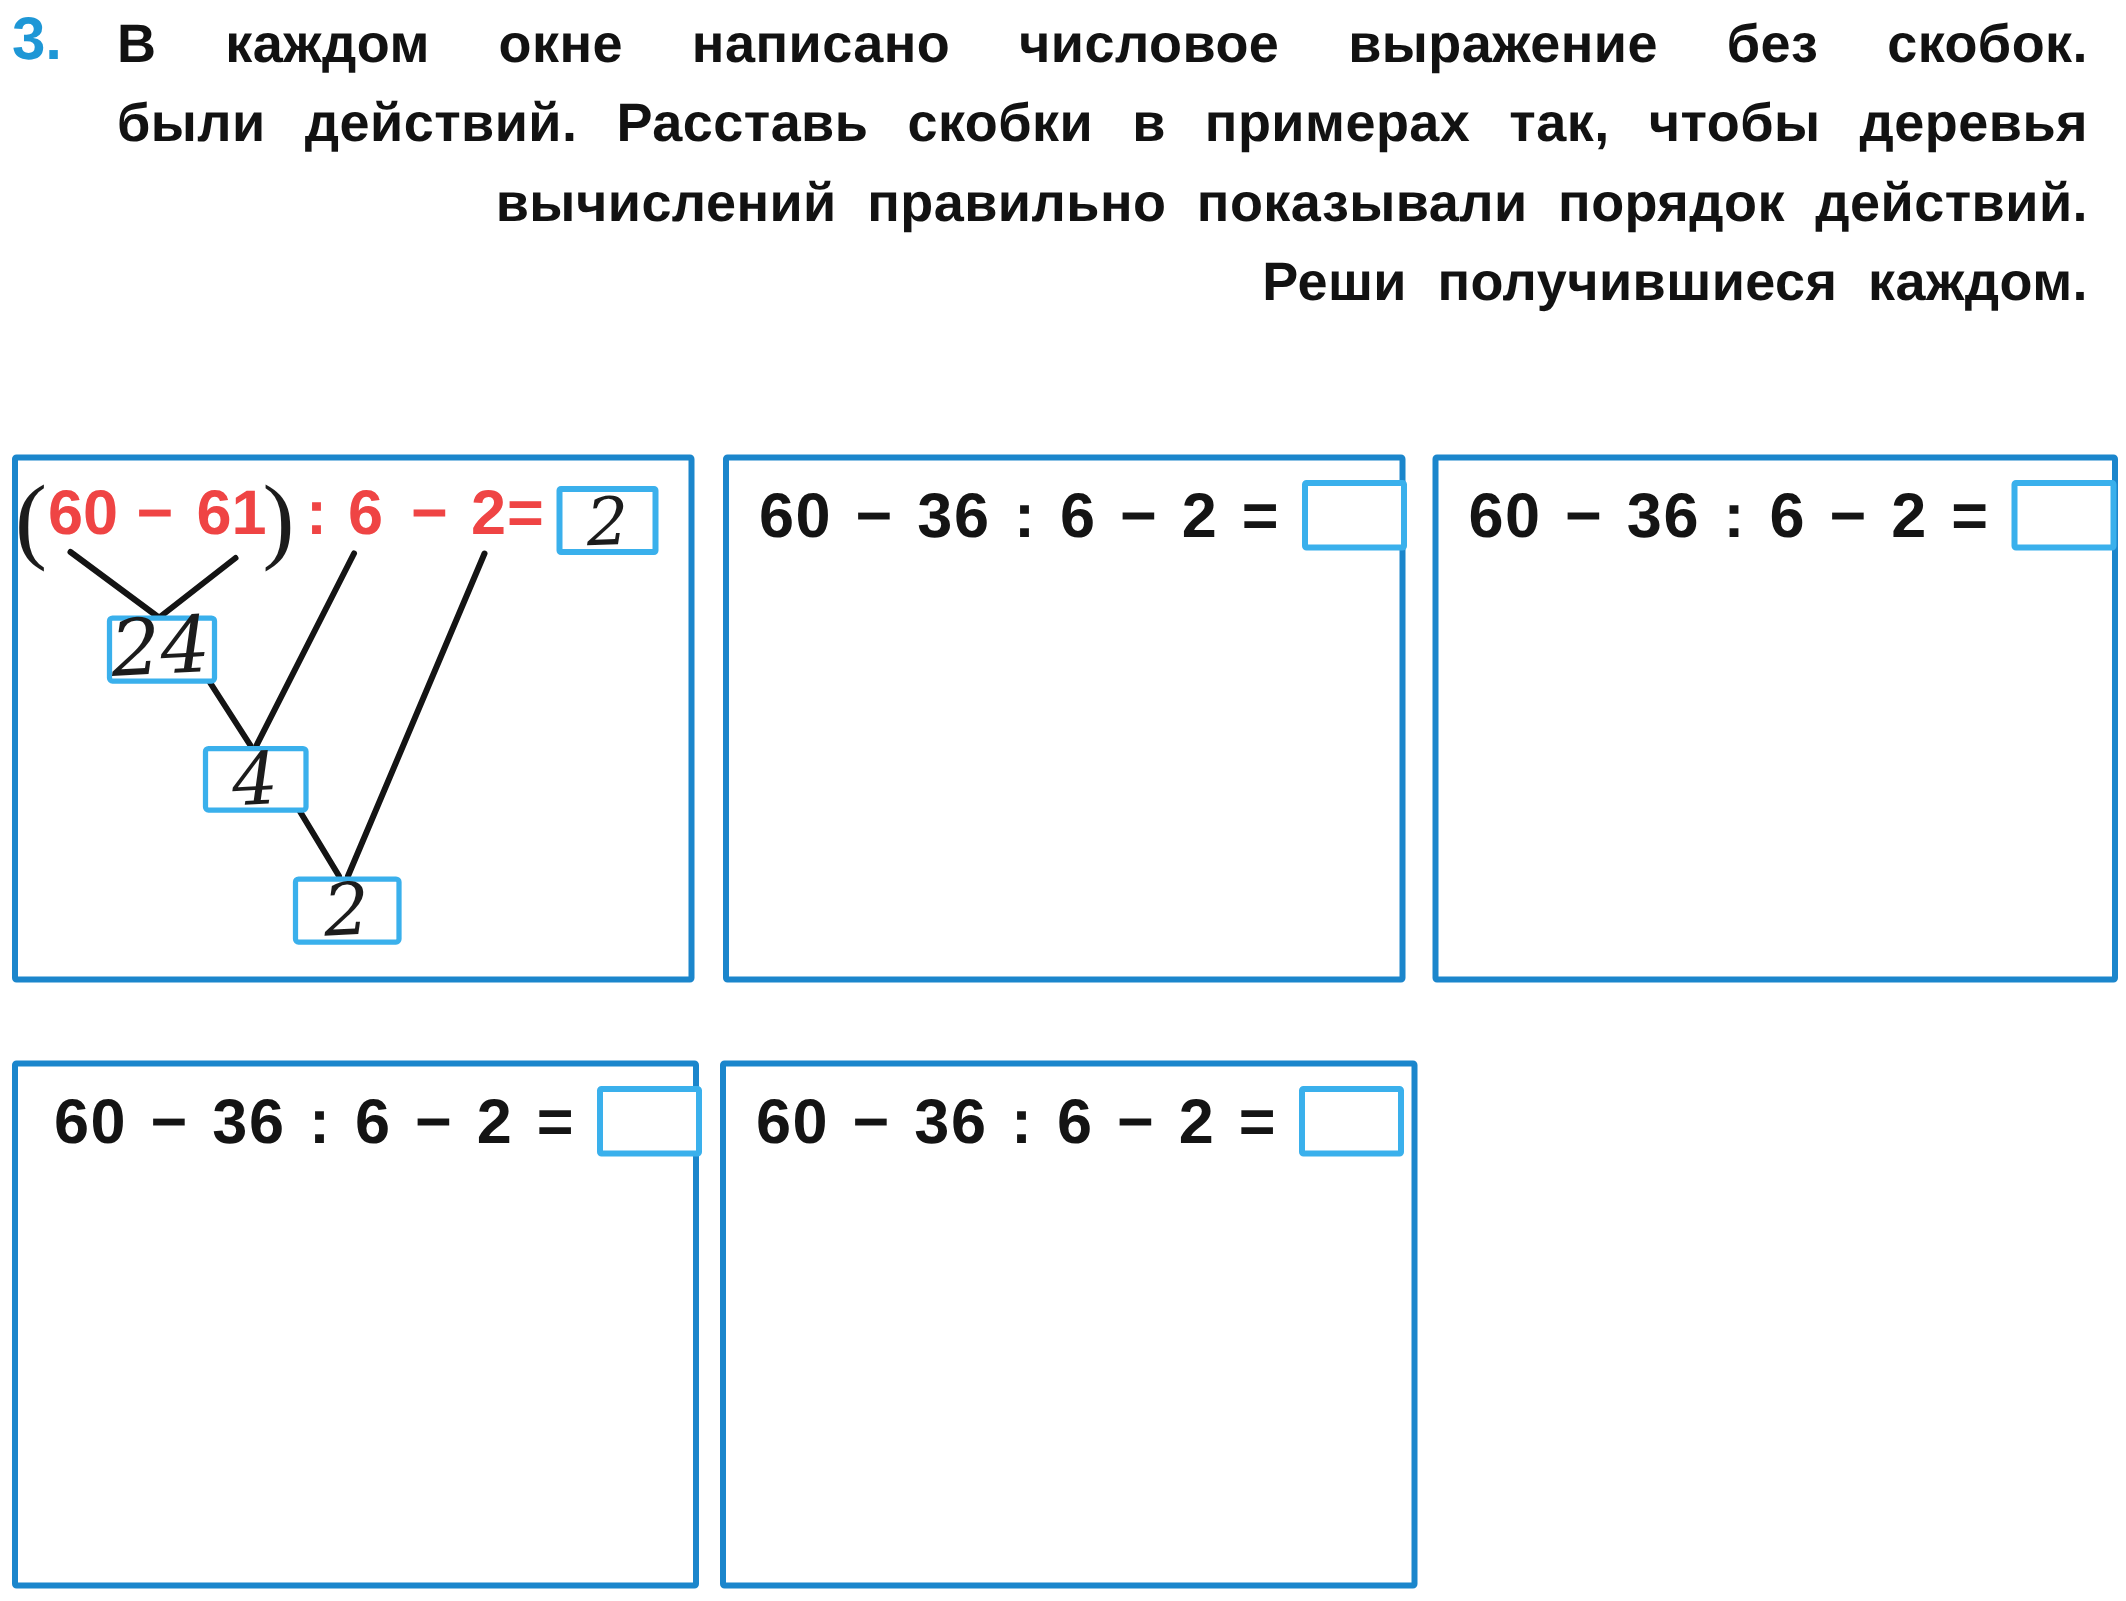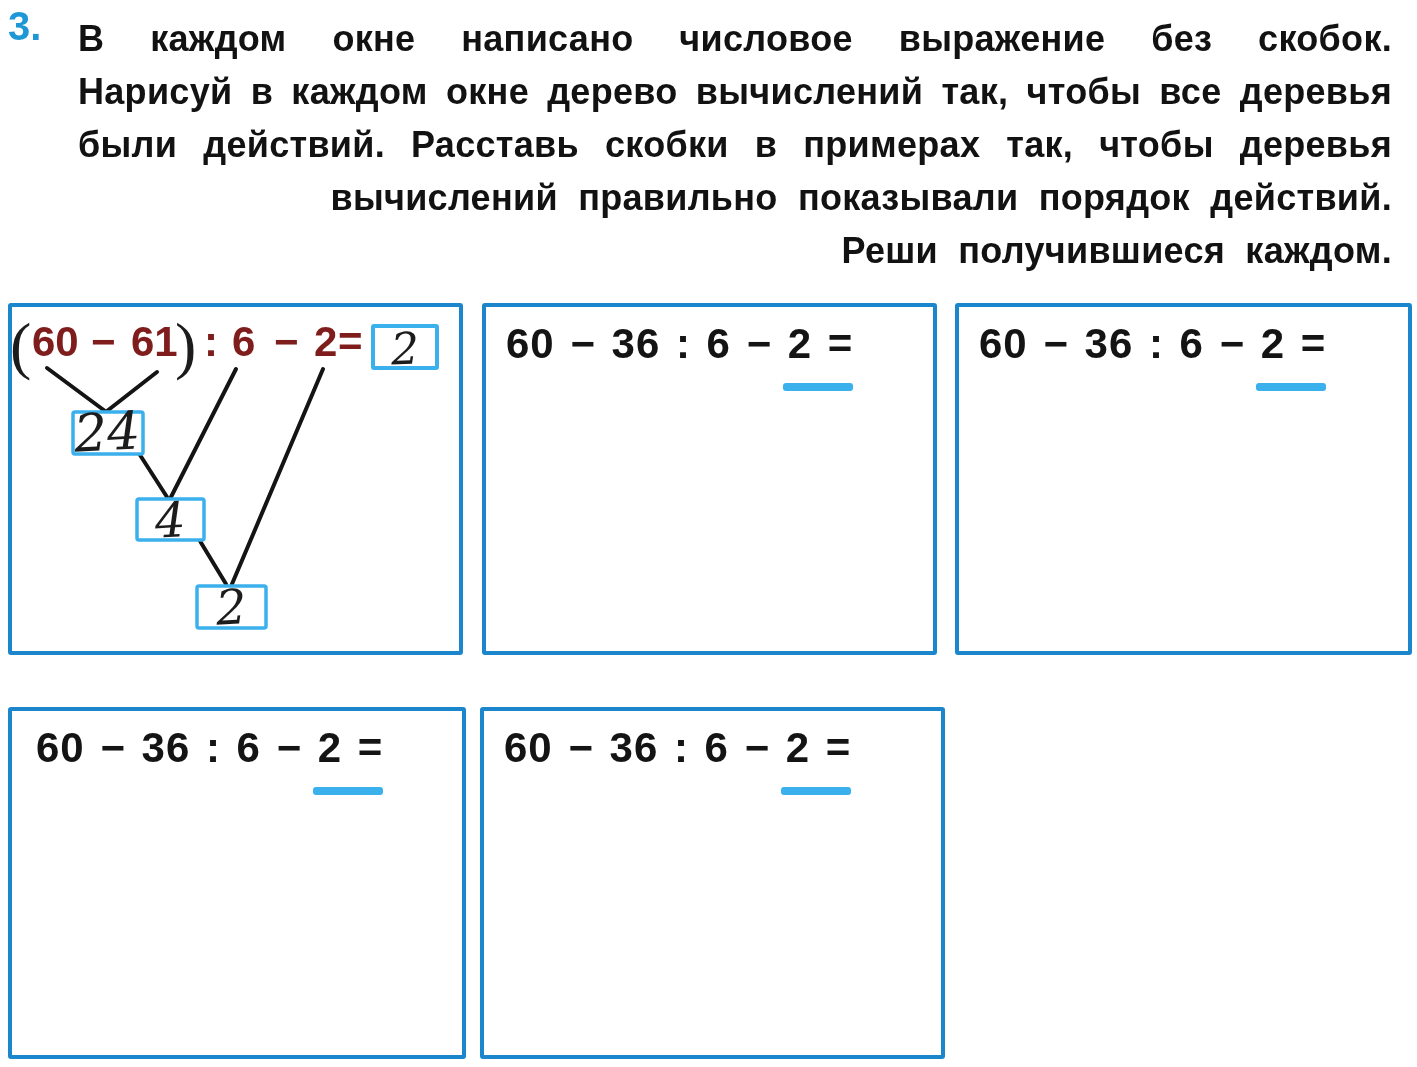--- a/index.html
+++ b/index.html
@@ -5,59 +5,59 @@
   html,body { margin:0; padding:0; background:#ffffff; }
   .page {
     position:relative; width:1417px; height:1067px; background:#ffffff;
     font-family:"Liberation Sans", sans-serif; overflow:hidden;
   }
   
   .tasknum {
     position:absolute; left:8px; top:4px;
     font-size:40px; font-weight:700; color:#1e97d6;
   }
-  .instr { position:absolute; left:78px; top:12px; width:1314px; }
+  .instr { position:absolute; left:78px; top:2px; width:1314px; }
   .iline {
     font-size:36px; font-weight:700; color:#121212;
     line-height:53px; height:53px; letter-spacing:0.3px;
   }
   .just { text-align:justify; text-align-last:justify; }
   .wide { word-spacing:10px;text-align:right; }
 
   
   .box {
     position:absolute; box-sizing:border-box; background:#ffffff;
     border:4px solid #1b86cc; border-radius:3px;
   }
   .box1 { left:8px;   top:303px; width:455px; height:352px; }
   .box2 { left:482px; top:303px; width:455px; height:352px; }
   .box3 { left:955px; top:303px; width:457px; height:352px; }
   .box4 { left:8px;   top:707px; width:458px; height:352px; }
   .box5 { left:480px; top:707px; width:465px; height:352px; }
 
   .expr-row {
     position:absolute; left:20px; top:13px; height:50px;
-    display:flex; align-items:flex-end; gap:15px;flex-direction:column;
+    display:flex; align-items:flex-start; gap:15px;
   }
   .expr-text {
     font-size:42px; font-weight:700; color:#141414;
     word-spacing:3px; letter-spacing:1px; white-space:pre;
   }
   .ansbox {
     display:inline-block; box-sizing:border-box;
     width:70px; height:47px; background:#ffffff;
     border:4px solid #3ab0ec; border-radius:3px;
     text-align:center;
   }
   .draw-area { position:absolute; left:8px; top:70px; right:8px; bottom:8px; }
 
   
   .t {
     position:absolute; top:12px; font-size:42px; font-weight:700;
-    color:#7f1d1d; line-height:46px; white-space:pre;
+    color:#ef4444; line-height:46px; white-space:pre;
   }
   .hw-paren {
     position:absolute; top:2px; font-family:"Liberation Serif", serif;
     font-weight:400; font-size:64px; line-height:74px; color:#1c1c1c;
   }
   .p-open { left:-2px; }  .t60 { left:20px; }  .tm1 { left:79px; }
   .t36 { left:119px; }    .p-close { left:163px; } .tcol { left:192px; }
   .t6 { left:220px; }     .tm2 { left:262px; }  .t2 { left:302px; }
   .teq { left:326px; }
   .ab1 { position:absolute; left:359px; top:17px; width:68px; height:46px; }
@@ -76,21 +76,20 @@
 </style>
 </head>
 <body>
 
 <div class="page">
 
   <div class="tasknum">3.</div>
 
   <div class="instr">
     <div class="iline just">В каждом окне написано числовое выражение без скобок.</div>
-    <div class="iline just">Нарисуй в каждом окне дерево вычислений так, чтобы все деревья</div>
     <div class="iline just">были действий. Расставь скобки в примерах так, чтобы деревья</div>
     <div class="iline wide">вычислений правильно показывали порядок действий.</div>
     <div class="iline wide">Реши получившиеся каждом.</div>
   </div>
 
   <div class="box box1">
     <svg class="tree" viewBox="0 0 447 344">
       <line x1="35" y1="61" x2="93" y2="104" stroke="#141414" stroke-width="4" stroke-linecap="round"></line>
       <line x1="145" y1="65" x2="95" y2="104" stroke="#141414" stroke-width="4" stroke-linecap="round"></line>
       <line x1="128" y1="148" x2="155" y2="190" stroke="#141414" stroke-width="4" stroke-linecap="round"></line>

